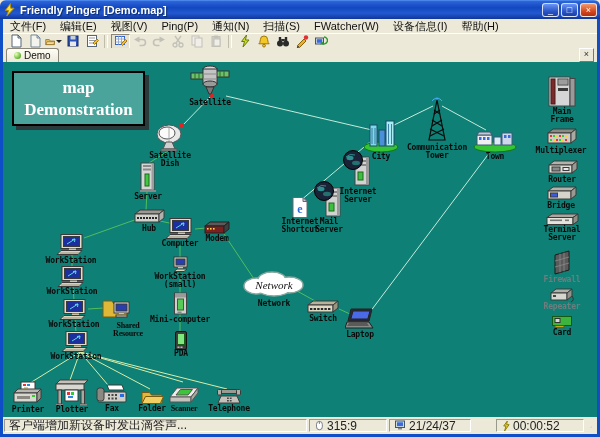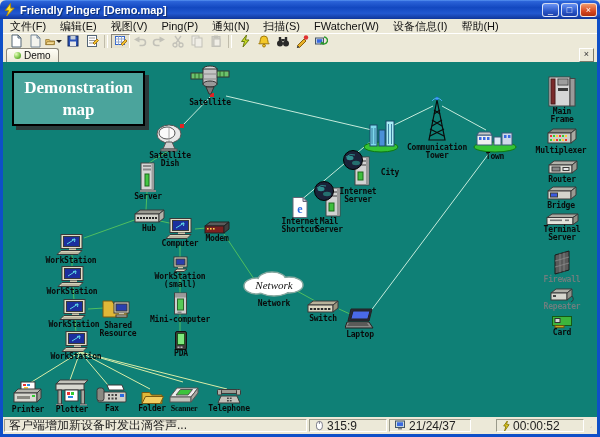--- a/index.html
+++ b/index.html
@@ -247,22 +247,22 @@
       <line x1="77" y1="290" x2="27" y2="321" stroke="#DAEDA8" stroke-width="1"></line>
       <line x1="77" y1="290" x2="67" y2="318" stroke="#DAEDA8" stroke-width="1"></line>
       <line x1="77" y1="290" x2="105" y2="323" stroke="#DAEDA8" stroke-width="1"></line>
       <line x1="77" y1="290" x2="147" y2="327" stroke="#DAEDA8" stroke-width="1"></line>
       <line x1="77" y1="290" x2="180" y2="320" stroke="#DAEDA8" stroke-width="1"></line>
       <line x1="77" y1="290" x2="224" y2="327" stroke="#DAEDA8" stroke-width="1"></line>
       <rect x="207" y="31" width="4" height="4" fill="#E02424"></rect>
       <rect x="177" y="62" width="4" height="4" fill="#E02424"></rect>
     </svg>
   <div id="titlebox" class="abs" style="background: rgb(75, 164, 156);">
+    <div>map</div>
     <div>Demonstration</div>
-    <div>map</div>
   </div>
 <div class="nicon" style="left: 187px; top: 1px;"><svg xmlns="http://www.w3.org/2000/svg" width="40" height="34" viewBox="0 0 40 34">
         <g stroke="#333">
           <rect x="1" y="10" width="13" height="6" fill="#6cc26c"></rect>
           <rect x="26" y="8" width="13" height="6" fill="#6cc26c"></rect>
           <line x1="5" y1="10" x2="5" y2="16" stroke="#2d6b2d"></line>
           <line x1="9" y1="10" x2="9" y2="16" stroke="#2d6b2d"></line>
           <line x1="30" y1="8" x2="30" y2="14" stroke="#2d6b2d"></line>
           <line x1="34" y1="8" x2="34" y2="14" stroke="#2d6b2d"></line>
           <ellipse cx="20" cy="6" rx="7" ry="3" fill="#d8d8d8"></ellipse>
@@ -383,21 +383,21 @@
     <div class="nlabel" style="left: 28px; top: 291px;">WorkStation</div>
     <div class="nicon" style="left: 98px; top: 234px;"><svg xmlns="http://www.w3.org/2000/svg" width="34" height="25" viewBox="0 0 34 25">
         <path d="M2,5 h9 l2,3 h13 v13 h-24 z" fill="#e0b838" stroke="#7a5a10"></path>
         <g stroke="#3a3a3a">
           <rect x="13" y="6" width="15" height="11" fill="#e2ddc6"></rect>
           <rect x="15" y="8" width="11" height="7" fill="#2a3fae"></rect>
           <rect x="18" y="17" width="5" height="1.6" fill="#c9c4ad" stroke="none"></rect>
           <rect x="15" y="19" width="11" height="2" fill="#d8d3bc"></rect>
         </g>
       </svg></div>
-    <div class="nlabel" style="left: 70px; top: 260px;">Shared
+    <div class="nlabel" style="left: 80px; top: 260px; font-family: Liberation Serif, serif;">Shared
 Resource</div>
     <div class="nicon" style="left: 168.5px; top: 194px;"><svg xmlns="http://www.w3.org/2000/svg" width="17" height="17" viewBox="0 0 17 17">
         <g stroke="#3a3a3a">
           <rect x="2" y="1" width="13" height="10" fill="#e2ddc6"></rect>
           <rect x="4" y="3" width="9" height="6" fill="#2a3fae"></rect>
           <rect x="6" y="11" width="5" height="1.5" fill="#c9c4ad" stroke="none"></rect>
           <polygon points="2,15.5 12,15.5 15,13 5,13" fill="#d8d3bc"></polygon>
         </g>
       </svg></div>
     <div class="nlabel" style="left: 132px; top: 211px;">WorkStation
@@ -509,21 +509,21 @@
           <rect x="16" y="12" width="6" height="16" fill="#4a90d8"></rect>
           <rect x="23" y="3" width="8" height="25" fill="#a8ecf4"></rect>
         </g>
         <g stroke="#23658c" stroke-width="0.8">
           <line x1="9" y1="10" x2="9" y2="26"></line>
           <line x1="12" y1="10" x2="12" y2="26"></line>
           <line x1="25.5" y1="6" x2="25.5" y2="26"></line>
           <line x1="28.5" y1="6" x2="28.5" y2="26"></line>
         </g>
       </svg></div>
-    <div class="nlabel" style="left: 342px; top: 91px; margin-top: 16px;">City</div>
+    <div class="nlabel" style="left: 333px; top: 91px;">City</div>
     <div class="nicon" style="left: 421px; top: 34px;"><svg xmlns="http://www.w3.org/2000/svg" width="26" height="48" viewBox="0 0 26 48">
         <g stroke="#0a0a0a" stroke-width="1.2" fill="none">
           <polygon points="13,4 5,44 21,44"></polygon>
           <path d="M10,18 L16,14 M10,14 L16,18 M8,30 L18,24 M8,24 L18,30 M6,40 L20,33 M6,33 L20,40"></path>
           <line x1="13" y1="4" x2="13" y2="1"></line>
         </g>
         <circle cx="13" cy="2.5" r="1.8" fill="#2a7ae8"></circle>
         <path d="M8,5 a6,6 0 0 1 10,0" stroke="#4ab0f0" fill="none"></path>
       </svg></div>
     <div class="nlabel" style="left: 389px; top: 82px;">Communication

